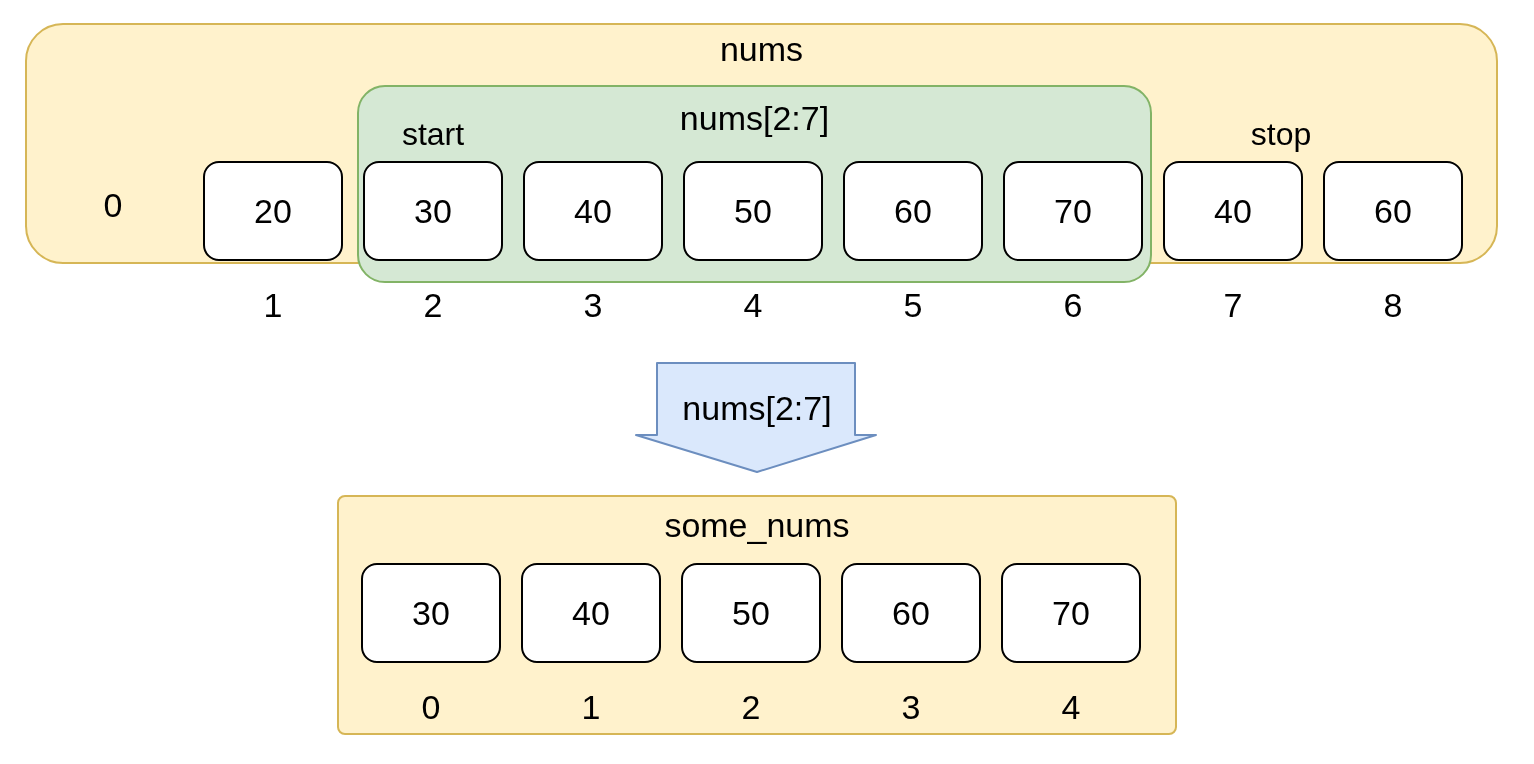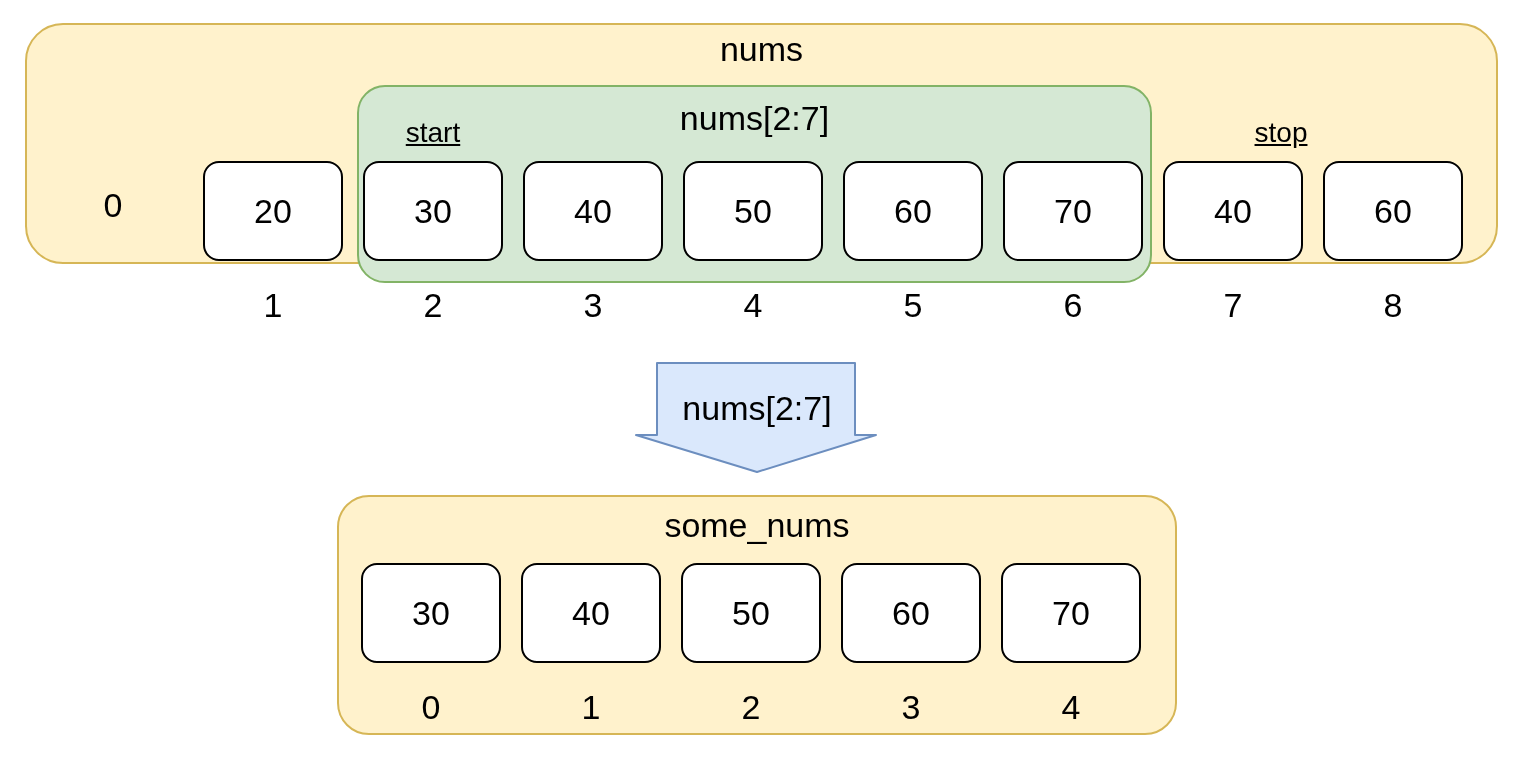--- a/index.html
+++ b/index.html
@@ -28,21 +28,21 @@
     border: 2px solid var(--container-border);
   }
   .top-container {
     left: 25px; top: 23px;
     width: 1473px; height: 241px;
     border-radius: 38px;
   }
   .bottom-container {
     left: 337px; top: 495px;
     width: 840px; height: 240px;
-    border-radius: 32px;
+    border-radius: 8px;
   }
   .container-title {
     text-align: center;
     font-size: 34px;
     line-height: 1.12;
   }
   .top-container .container-title { padding-top: 5px; }
   .bottom-container .container-title { padding-top: 9px; }
   .slice-box {
     position: absolute;
@@ -56,25 +56,24 @@
   .slice-title {
     text-align: center;
     font-size: 34px;
     padding-top: 12px;
     line-height: 1.12;
   }
   .marker-label {
     position: absolute;
     top: 92px;
     transform: translateX(-50%);
-    font-size: 28px;
+    font-size: 32px;
     line-height: 1.12;
     z-index: 2;
     white-space: nowrap;
-    text-decoration: underline;
   }
   .marker-start { left: 406px; }
   .marker-stop  { left: 1206px; margin-left: 48px; }
   .cells {
     position: absolute;
     display: flex;
     gap: 20px;
     z-index: 2;
   }
   .top-container .cells { left: 16px; top: 136px; }

